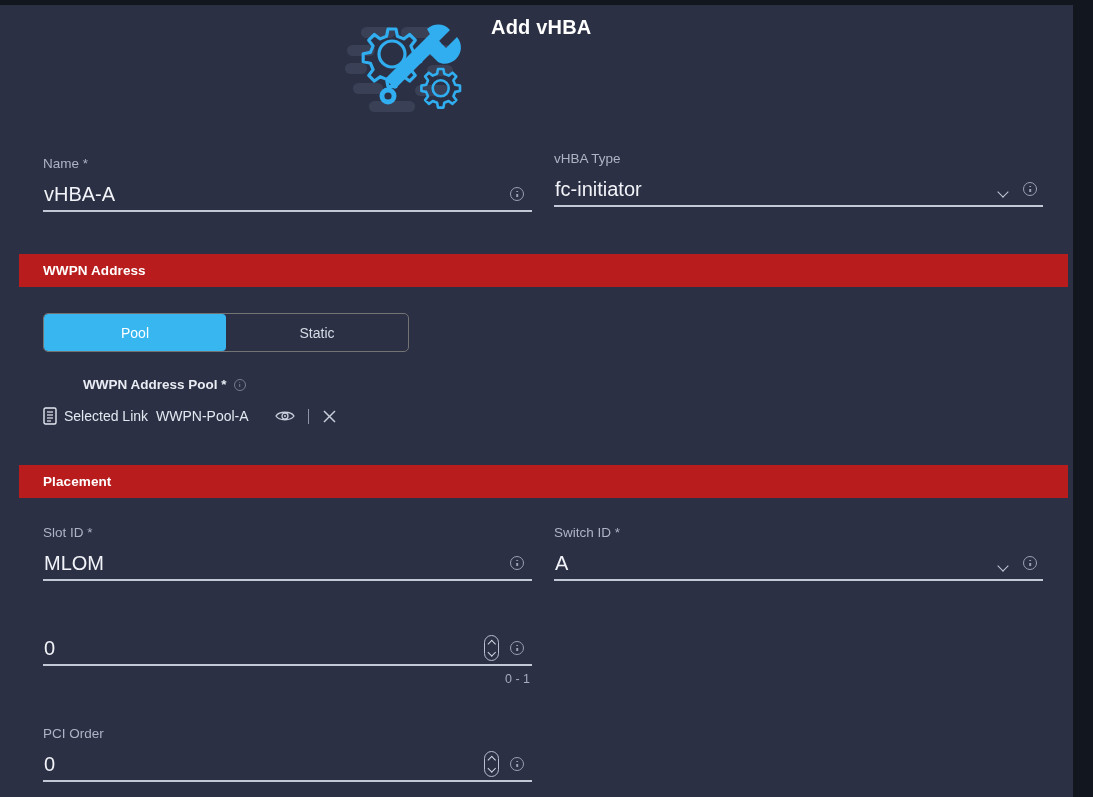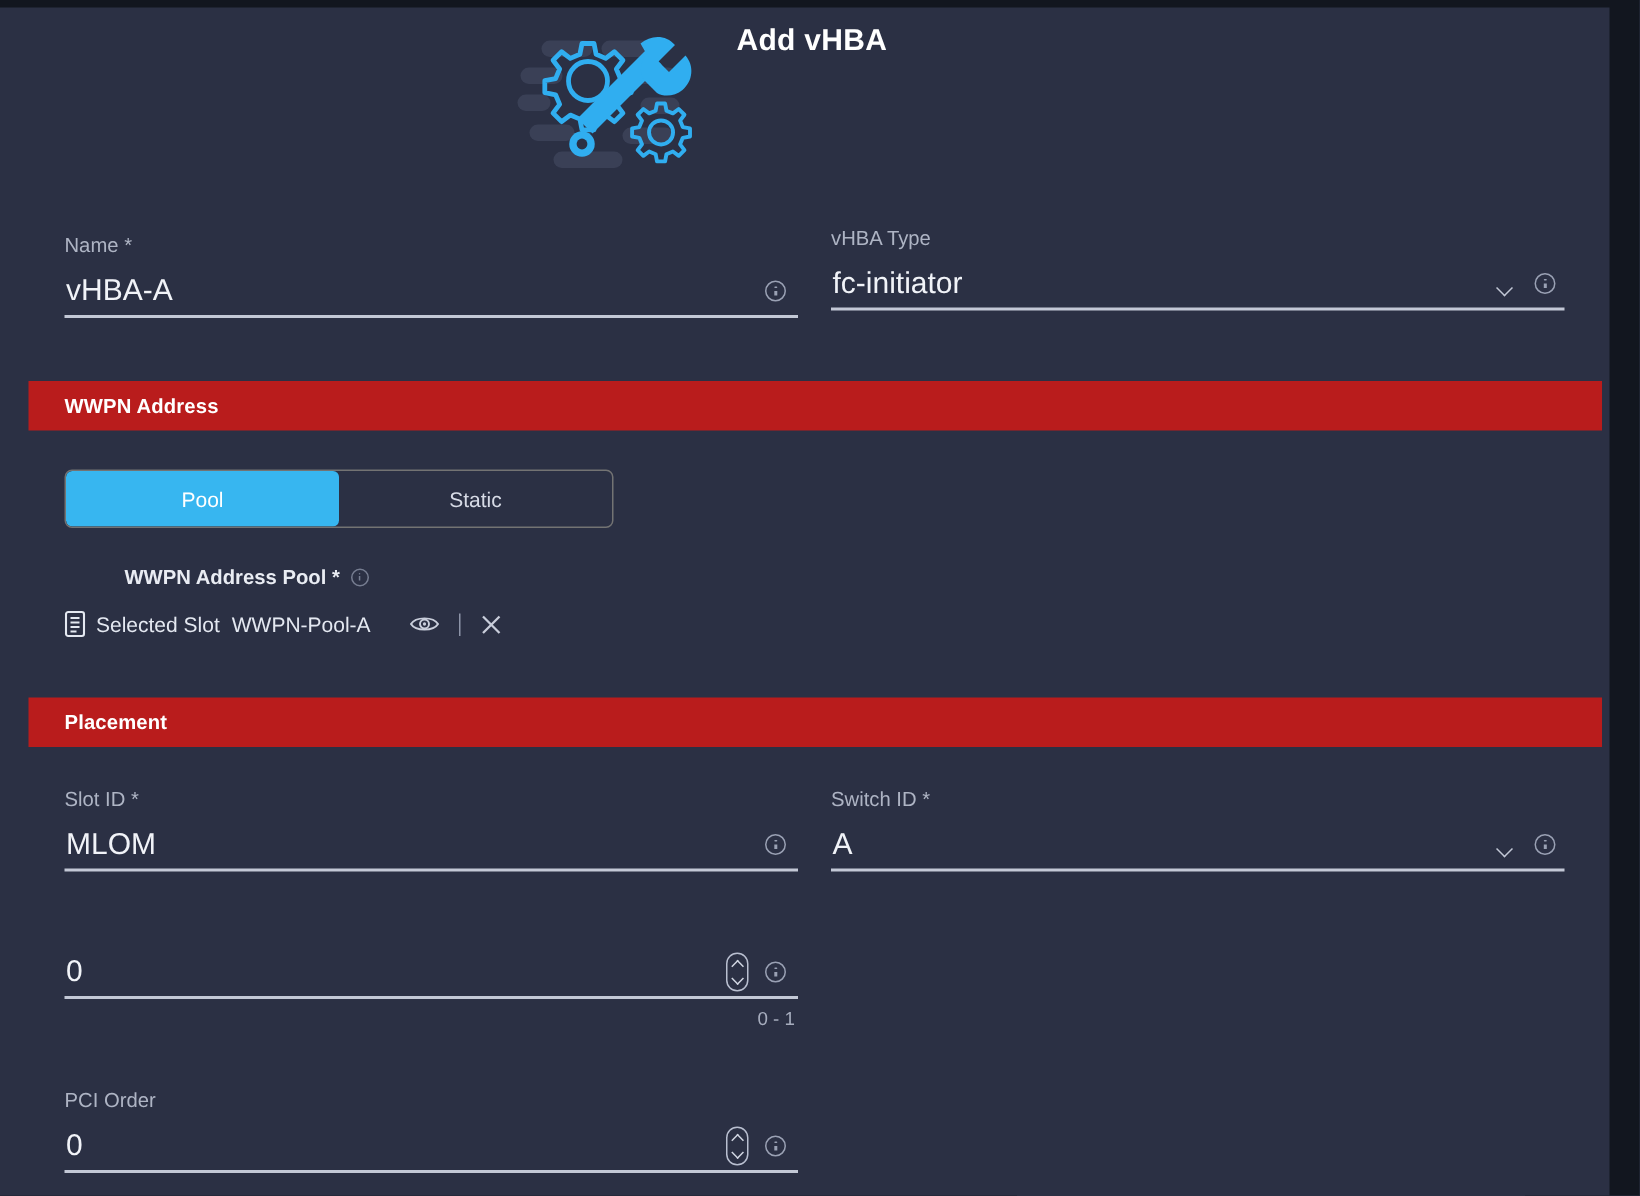--- a/index.html
+++ b/index.html
@@ -352,21 +352,21 @@
   <div class="pool-row">
     <span class="doc-icon">
       <svg width="15" height="18" viewBox="0 0 15 18" xmlns="http://www.w3.org/2000/svg">
         <rect x="1" y="1" width="12" height="16" rx="1.5" fill="none" stroke="#e4e8f1" stroke-width="1.4"></rect>
         <line x1="4" y1="5" x2="10" y2="5" stroke="#e4e8f1" stroke-width="1.2"></line>
         <line x1="4" y1="8" x2="10" y2="8" stroke="#e4e8f1" stroke-width="1.2"></line>
         <line x1="4" y1="11" x2="10" y2="11" stroke="#e4e8f1" stroke-width="1.2"></line>
         <line x1="4" y1="14" x2="8" y2="14" stroke="#e4e8f1" stroke-width="1.2"></line>
       </svg>
     </span>
-    <span>Selected Slot</span>
+    <span>Selected Link</span>
     <span class="pool-name">WWPN-Pool-A</span>
     <span class="eye-icon icon-btn">
       <svg width="20" height="14" viewBox="0 0 20 14" xmlns="http://www.w3.org/2000/svg">
         <path d="M1 7 C4 2 16 2 19 7 C16 12 4 12 1 7 Z" fill="none" stroke="#c9cedb" stroke-width="1.3"></path>
         <circle cx="10" cy="7" r="3" fill="none" stroke="#c9cedb" stroke-width="1.3"></circle>
         <circle cx="10" cy="7" r="1.1" fill="#c9cedb"></circle>
       </svg>
     </span>
     <span class="divider-bar"></span>
     <span class="x-icon icon-btn">

